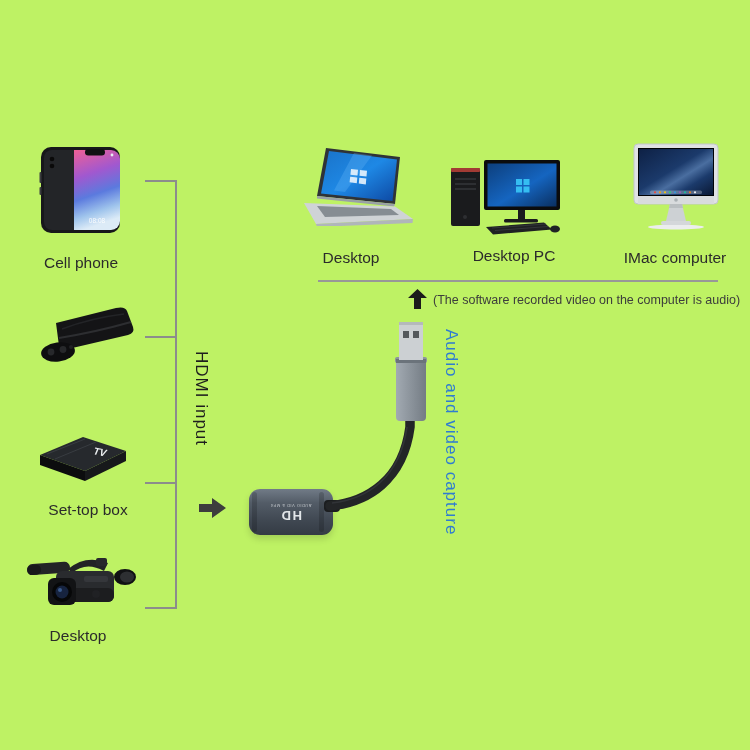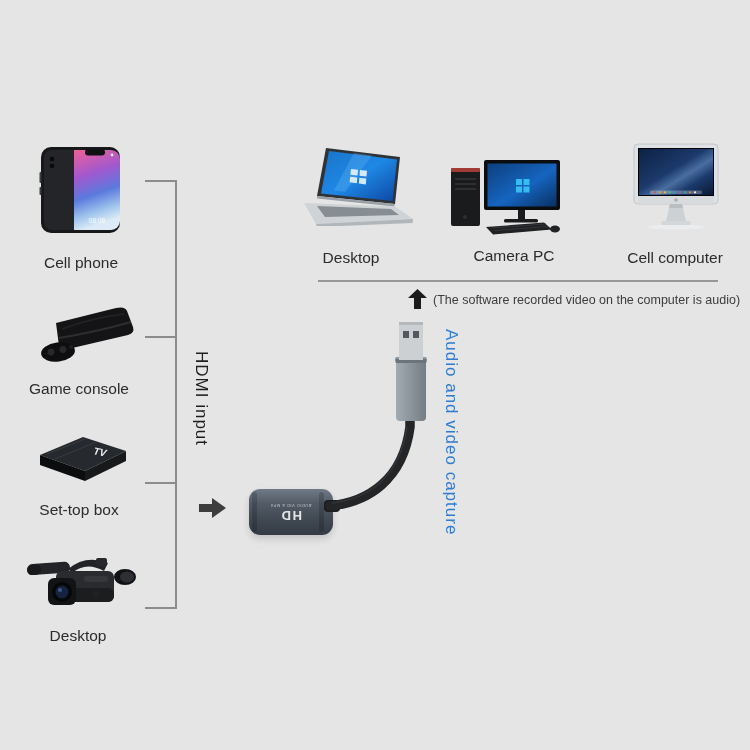--- a/index.html
+++ b/index.html
@@ -1,17 +1,17 @@
 <!DOCTYPE html>
 <html><head>
 <meta charset="utf-8">
 <style>
   html,body{margin:0;padding:0;background:#fff;}
   .canvas{
-    position:relative;width:750px;height:750px;background:#e5e5e5;
+    position:relative;width:750px;height:750px;background:#bef264;
     font-family:"Liberation Sans",sans-serif;overflow:hidden;
   }
   .abs{position:absolute;}
   .dev-label{
     position:absolute;color:#2b2b2b;font-size:15.5px;text-align:center;
     white-space:nowrap;
   }
   .v-text{
     position:absolute;writing-mode:vertical-rl;white-space:nowrap;
     font-size:17px;letter-spacing:1px;
@@ -73,31 +73,30 @@
 
   <svg class="abs" style="left:36px;top:302px" width="100" height="65" viewBox="0 0 100 65">
     <path d="M20 21 L80 6 Q89 4 91 9 L97 25 Q99 31 92 33 L32 47 Q25 49 23 44 Z" fill="#141416"></path>
     <path d="M23 36 Q60 30 95 20" stroke="#2d2e31" stroke-width="2" fill="none"></path>
     <path d="M26 27 Q55 16 88 12" stroke="#232427" stroke-width="1.4" fill="none"></path>
     <ellipse cx="22" cy="50" rx="17" ry="9.5" fill="#0e0e10" transform="rotate(-7 22 50)"></ellipse>
     <circle cx="15" cy="50" r="3.4" fill="#27282b"></circle>
     <circle cx="27" cy="47.5" r="3.4" fill="#27282b"></circle>
     <circle cx="35" cy="45" r="2" fill="#202124"></circle>
   </svg>
-  <div class="dev-label" style="left:14px;top:380px;width:130px">Game console</div>
 
   <svg class="abs" style="left:33px;top:432px" width="100" height="56" viewBox="0 0 100 56">
     <polygon points="7,23 50,5 93,19 52,39" fill="#26292d"></polygon>
     <path d="M14 22 L52 7" stroke="#383c41" stroke-width="1"></path>
     <path d="M22 27 L63 10" stroke="#383c41" stroke-width="1"></path>
     <polygon points="7,23 52,39 52,49 7,33" fill="#0c0d0e"></polygon>
     <polygon points="52,39 93,19 93,29 52,49" fill="#17191b"></polygon>
     <text x="60" y="22" font-size="10" font-style="italic" font-weight="bold" fill="#eceff1" transform="rotate(12 60 22)">TV</text>
   </svg>
-  <div class="dev-label" style="left:19px;top:501px;width:120px">Set-top box</div>
+  <div class="dev-label" style="left:28px;top:501px;width:120px">Set-top box</div>
 
   <svg class="abs" style="left:26px;top:550px" width="115" height="62" viewBox="0 0 115 62">
     <rect x="1" y="13" width="43" height="11" rx="5.5" transform="rotate(-4 22 18)" fill="#232427"></rect>
     <rect x="1" y="14" width="14" height="10" rx="5" transform="rotate(-4 22 18)" fill="#18191b"></rect>
     <path d="M42 19 Q60 4 82 13 L78 21 Q60 11 46 23 Z" fill="#222326"></path>
     <rect x="70" y="8" width="11" height="8" rx="2" fill="#27282b"></rect>
     <ellipse cx="99" cy="27" rx="11" ry="8" fill="#101113"></ellipse>
     <ellipse cx="101" cy="27" rx="7" ry="5.5" fill="#2d2f32"></ellipse>
     <rect x="30" y="21" width="58" height="31" rx="6" fill="#292b2e"></rect>
     <rect x="30" y="38" width="58" height="14" rx="6" fill="#1c1d1f"></rect>
@@ -202,21 +201,21 @@
       <rect x="75.5" y="21" width="6" height="6"></rect>
       <rect x="68" y="28.5" width="6" height="6"></rect>
       <rect x="75.5" y="28.5" width="6" height="6"></rect>
     </g>
     <rect x="70" y="52" width="7" height="9" fill="#1a1b1d"></rect>
     <rect x="56" y="61" width="34" height="3.5" rx="1.5" fill="#1a1b1d"></rect>
     <polygon points="38,69 96,64.5 104,71.5 45,76.5" fill="#1f2123"></polygon>
     <path d="M44 70 L98 66 M47 72.5 L100 68.5" stroke="#383b3f" stroke-width="0.8"></path>
     <ellipse cx="107" cy="71" rx="5" ry="3.5" fill="#202225"></ellipse>
   </svg>
-  <div class="dev-label" style="left:454px;top:247px;width:120px">Camera PC</div>
+  <div class="dev-label" style="left:454px;top:247px;width:120px">Desktop PC</div>
 
   <svg class="abs" style="left:630px;top:142px" width="92" height="92" viewBox="0 0 92 92">
     <defs>
       <linearGradient id="im" x1="0" y1="0" x2="1" y2="1">
         <stop offset="0" stop-color="#0e2145"></stop>
         <stop offset="0.45" stop-color="#1b3a6b"></stop>
         <stop offset="0.6" stop-color="#4a6ea0"></stop>
         <stop offset="0.75" stop-color="#1b3a6b"></stop>
         <stop offset="1" stop-color="#0a1833"></stop>
       </linearGradient>
@@ -236,21 +235,21 @@
       <circle cx="55" cy="50.3" r="1.1" fill="#1abc9c"></circle>
       <circle cx="60" cy="50.3" r="1.1" fill="#e67e22"></circle>
       <circle cx="65" cy="50.3" r="1.1" fill="#ecf0f1"></circle>
     </g>
     <rect x="8" y="54" width="76" height="8" fill="#d8dbdd"></rect>
     <circle cx="46" cy="58" r="1.8" fill="#aab0b4"></circle>
     <polygon points="40,62 52,62 56,79 36,79" fill="#cdd1d4"></polygon>
     <polygon points="40,62 52,62 53,66 39,66" fill="#b9bec1"></polygon>
     <rect x="31" y="79" width="30" height="4" rx="2" fill="#d4d7da"></rect>
   </svg>
-  <div class="dev-label" style="left:615px;top:249px;width:120px">Cell computer</div>
+  <div class="dev-label" style="left:615px;top:249px;width:120px">IMac computer</div>
 
   <div class="bracket-line" style="left:318px;top:280px;width:400px;height:2px;background:#989898"></div>
 
   <svg class="abs" style="left:408px;top:289px" width="19" height="20" viewBox="0 0 19 20">
     <polygon points="9.5,0 19,9 13,9 13,20 6,20 6,9 0,9" fill="#1b1b1b"></polygon>
   </svg>
   <div class="note-text" style="left:433px;top:293px">(The software recorded video on the computer is audio)</div>
 
 </div>
 

